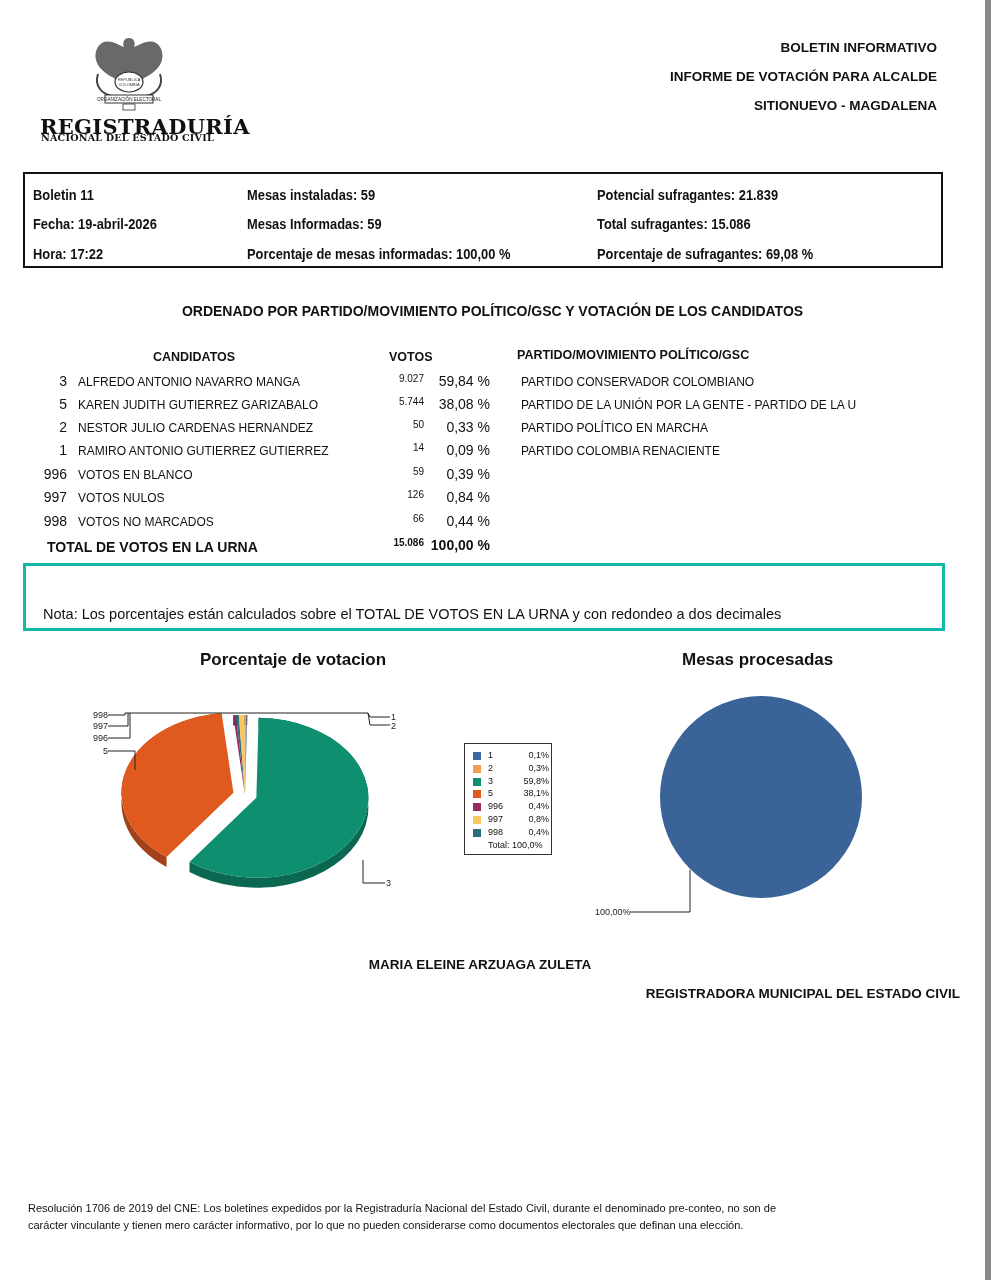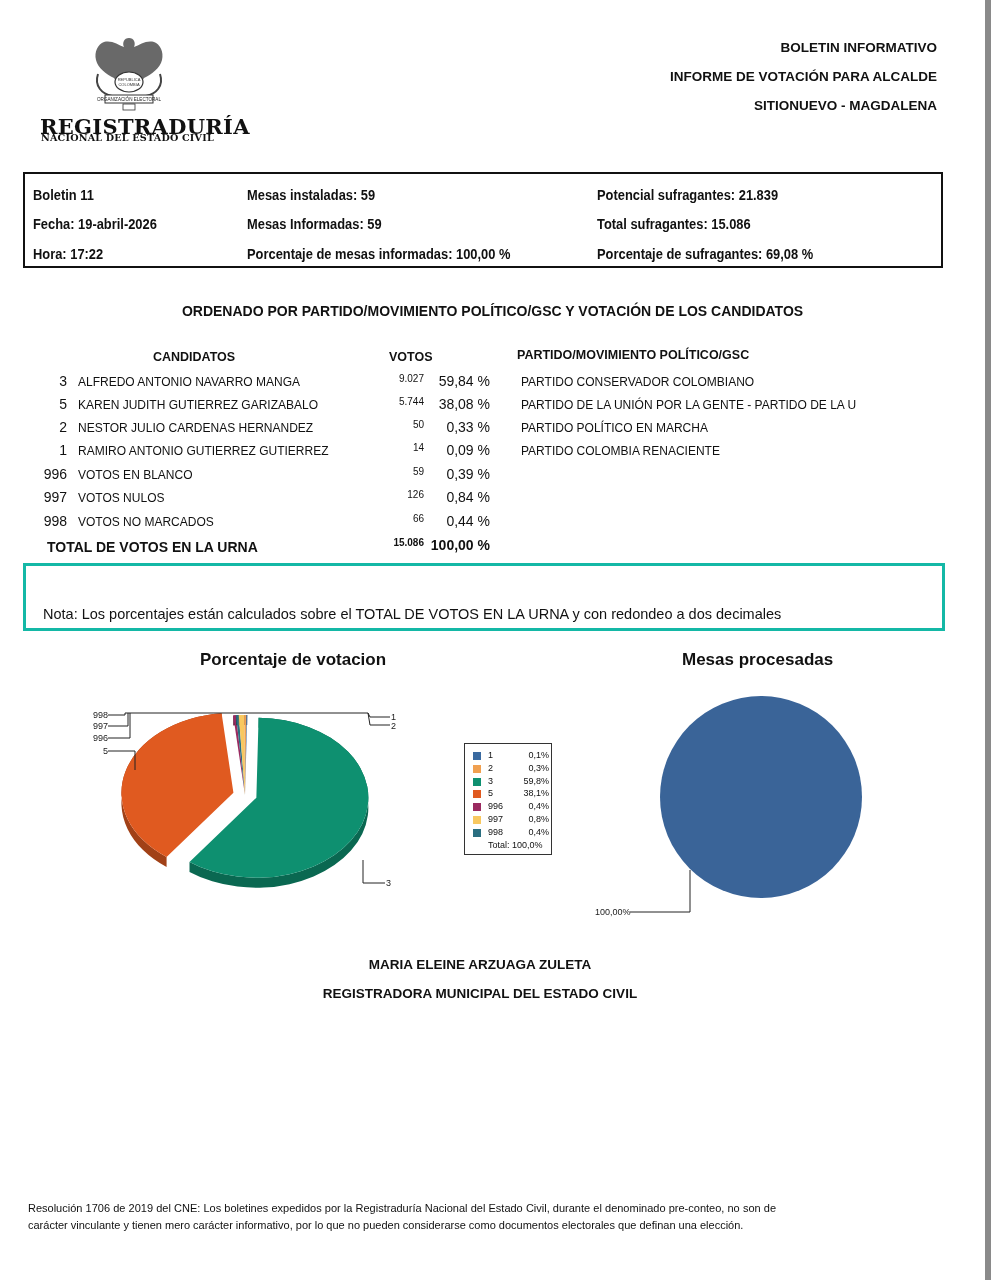--- a/index.html
+++ b/index.html
@@ -215,16 +215,16 @@
     </div>
   </div>
 
 <svg class="abs" id="mesas-pie" style="left:590px; top:690px;" width="290" height="240">
     <circle cx="171" cy="107" r="101" fill="#3a6498"></circle>
     <polyline points="100,180 100,222 40,222" stroke="#222" stroke-width="1" fill="none"></polyline>
     <text x="5" y="225" font-size="9" fill="#222">100,00%</text>
   </svg>
 
 <div class="abs sig" style="top:957px;">MARIA ELEINE ARZUAGA ZULETA</div>
-<div class="abs sig" style="top:986px;">REGISTRADORA MUNICIPAL DEL ESTADO CIVIL</div>
+<div class="abs sig" style="top:986px;text-align:right;">REGISTRADORA MUNICIPAL DEL ESTADO CIVIL</div>
 
 <div class="abs footer">Resolución 1706 de 2019 del CNE: Los boletines expedidos por la Registraduría Nacional del Estado Civil, durante el denominado pre-conteo, no son de carácter vinculante y tienen mero carácter informativo, por lo que no pueden considerarse como documentos electorales que definan una elección.</div>
 <div class="abs pagenum">Página 1 de 1</div>
 
 </body></html>

